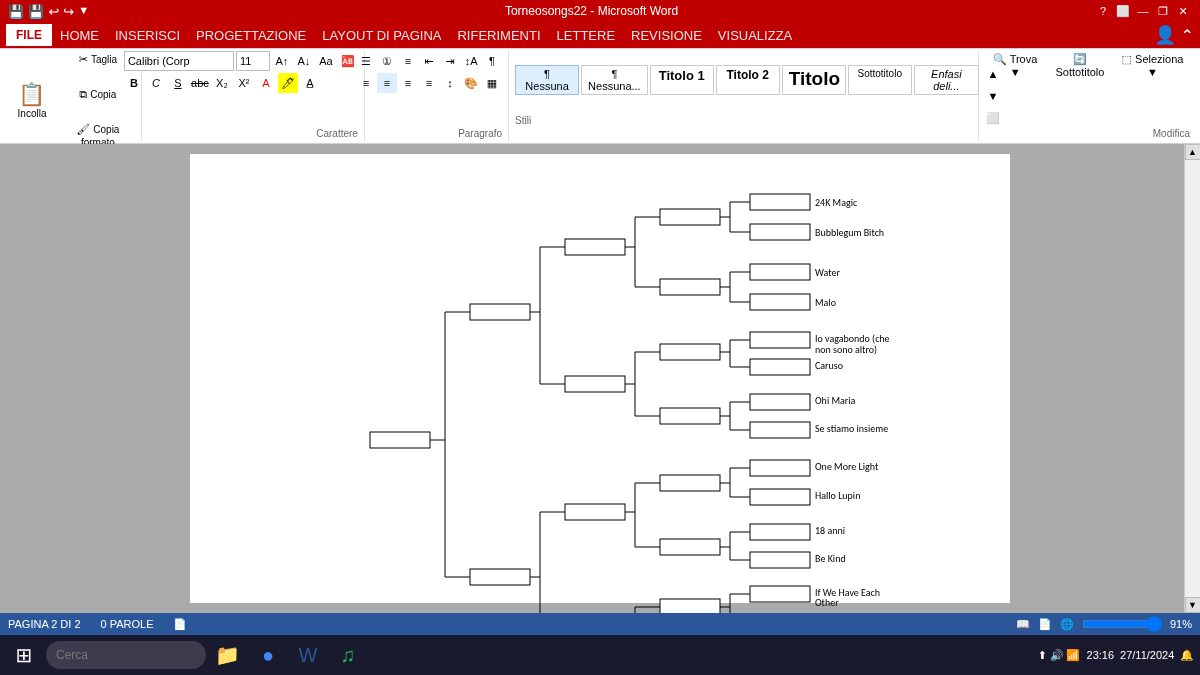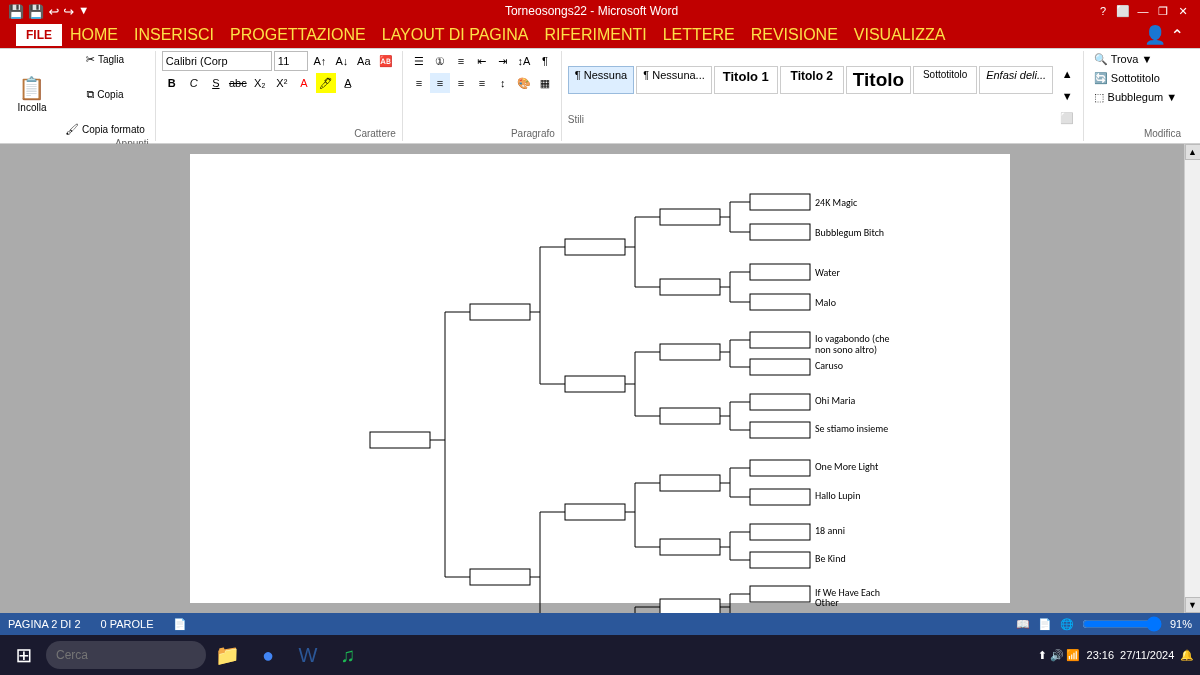--- a/index.html
+++ b/index.html
@@ -27,36 +27,36 @@
       cursor: pointer;
       display: flex; align-items: center; justify-content: center;
     }
 
     
     #menu-bar {
       height: 26px;
       background: #c00000;
       display: flex;
       align-items: center;
-      padding: 0 16px;
+      padding: 0 6px;
     }
     .file-btn {
       background: white;
       color: #c00000;
       padding: 2px 10px;
       font-size: 12px;
       font-weight: bold;
       border: none;
       cursor: pointer;
       height: 22px;
     }
     .menu-item {
-      color: #fde047;
+      color: #e5e5e5;
       padding: 2px 8px;
-      font-size: 16px;
+      font-size: 13px;
       cursor: pointer;
       height: 22px;
       display: flex; align-items: center;
     }
     #ribbon-content {
       flex: 1;
       background: white;
       border-top: 1px solid #d0d0d0;
       display: flex;
       align-items: stretch;
@@ -377,32 +377,32 @@
       <div class="ribbon-group-label" style="margin-top:20px">Stili</div>
     </div>
     <div style="display:flex;flex-direction:column;gap:2px;margin-left:4px">
       <button class="format-btn">▲</button>
       <button class="format-btn">▼</button>
       <button class="format-btn">⬜</button>
     </div>
   </div>
 
   <div class="ribbon-group" style="border-right:none">
-    <div class="ribbon-group-content" style="flex-direction:column;align-items:flex-start;gap:2px">
+    <div class="ribbon-group-content" style="flex-direction:row;align-items:flex-start;gap:2px">
       <button class="ribbon-small-btn">
         <span>🔍</span>
         <span>Trova</span> ▼
       </button>
       <button class="ribbon-small-btn">
         <span>🔄</span>
         <span>Sottotitolo</span>
       </button>
       <button class="ribbon-small-btn">
         <span>⬚</span>
-        <span>Bubblegum</span> ▼
+        <span>Seleziona</span> ▼
       </button>
     </div>
     <div class="ribbon-group-label">Modifica</div>
   </div>
 </div>
 
 <div id="doc-area">
 
   <div id="scrollbar-right">
     <div class="scroll-arrow">▲</div>

